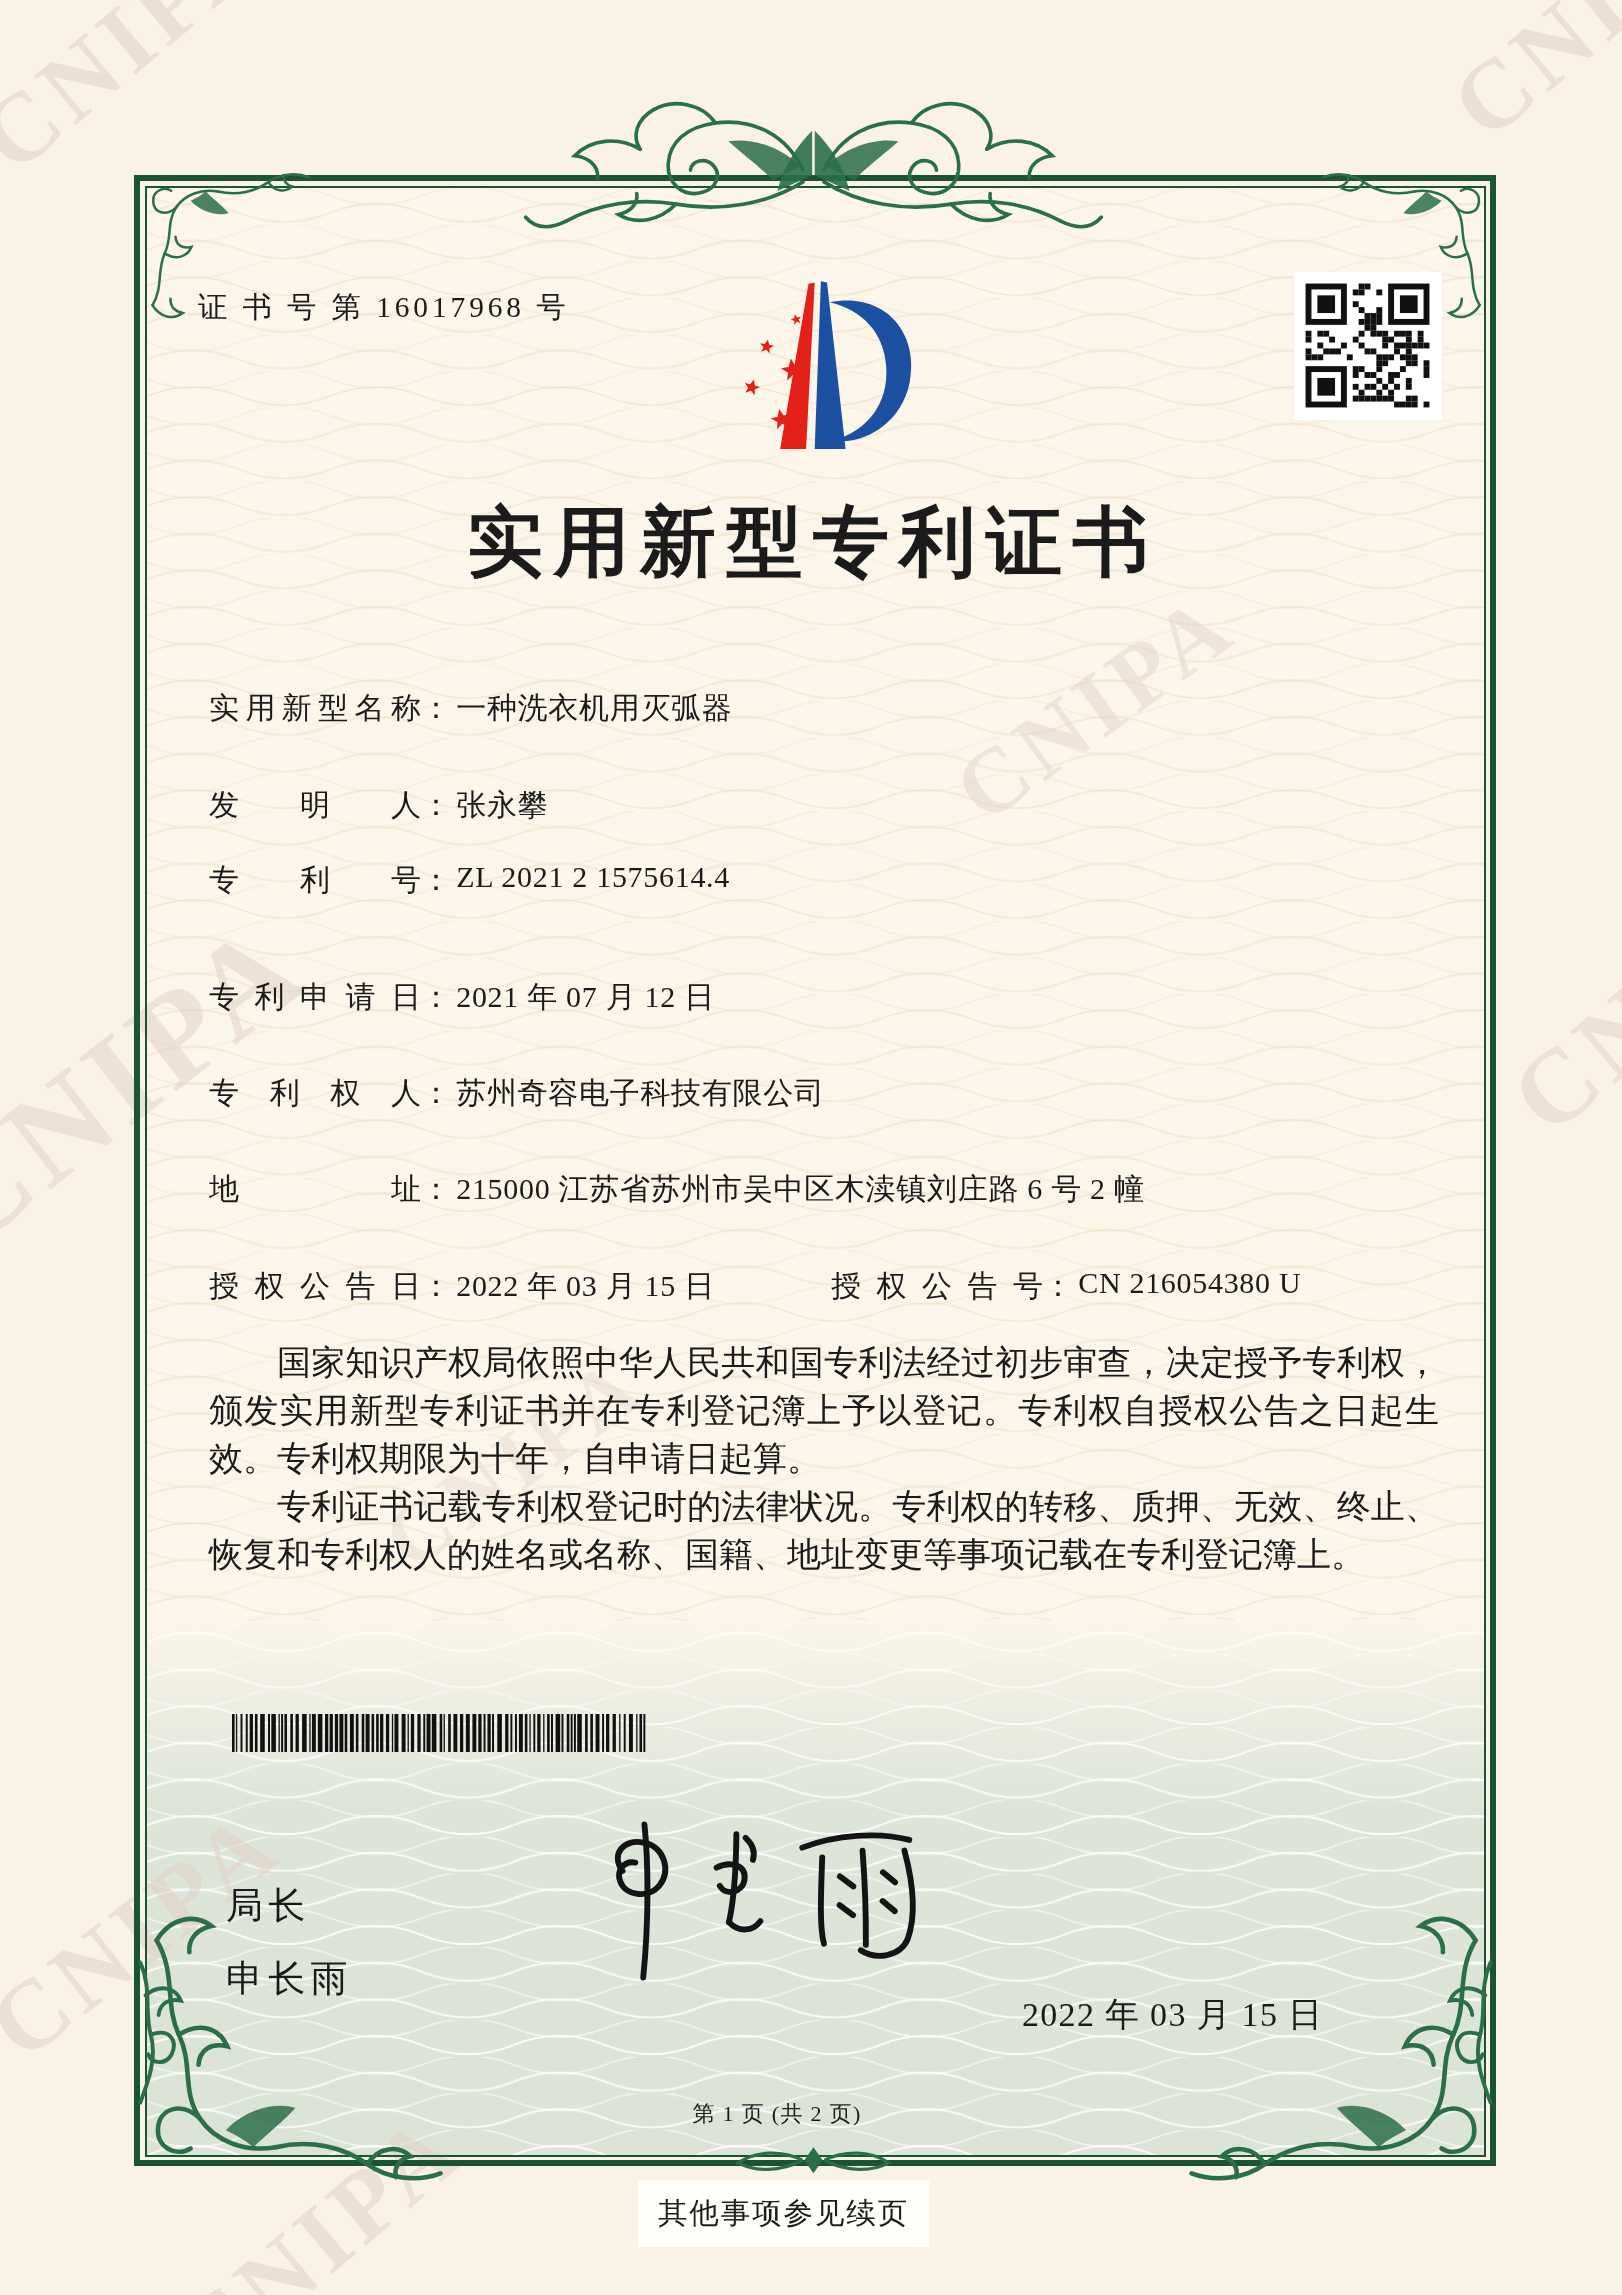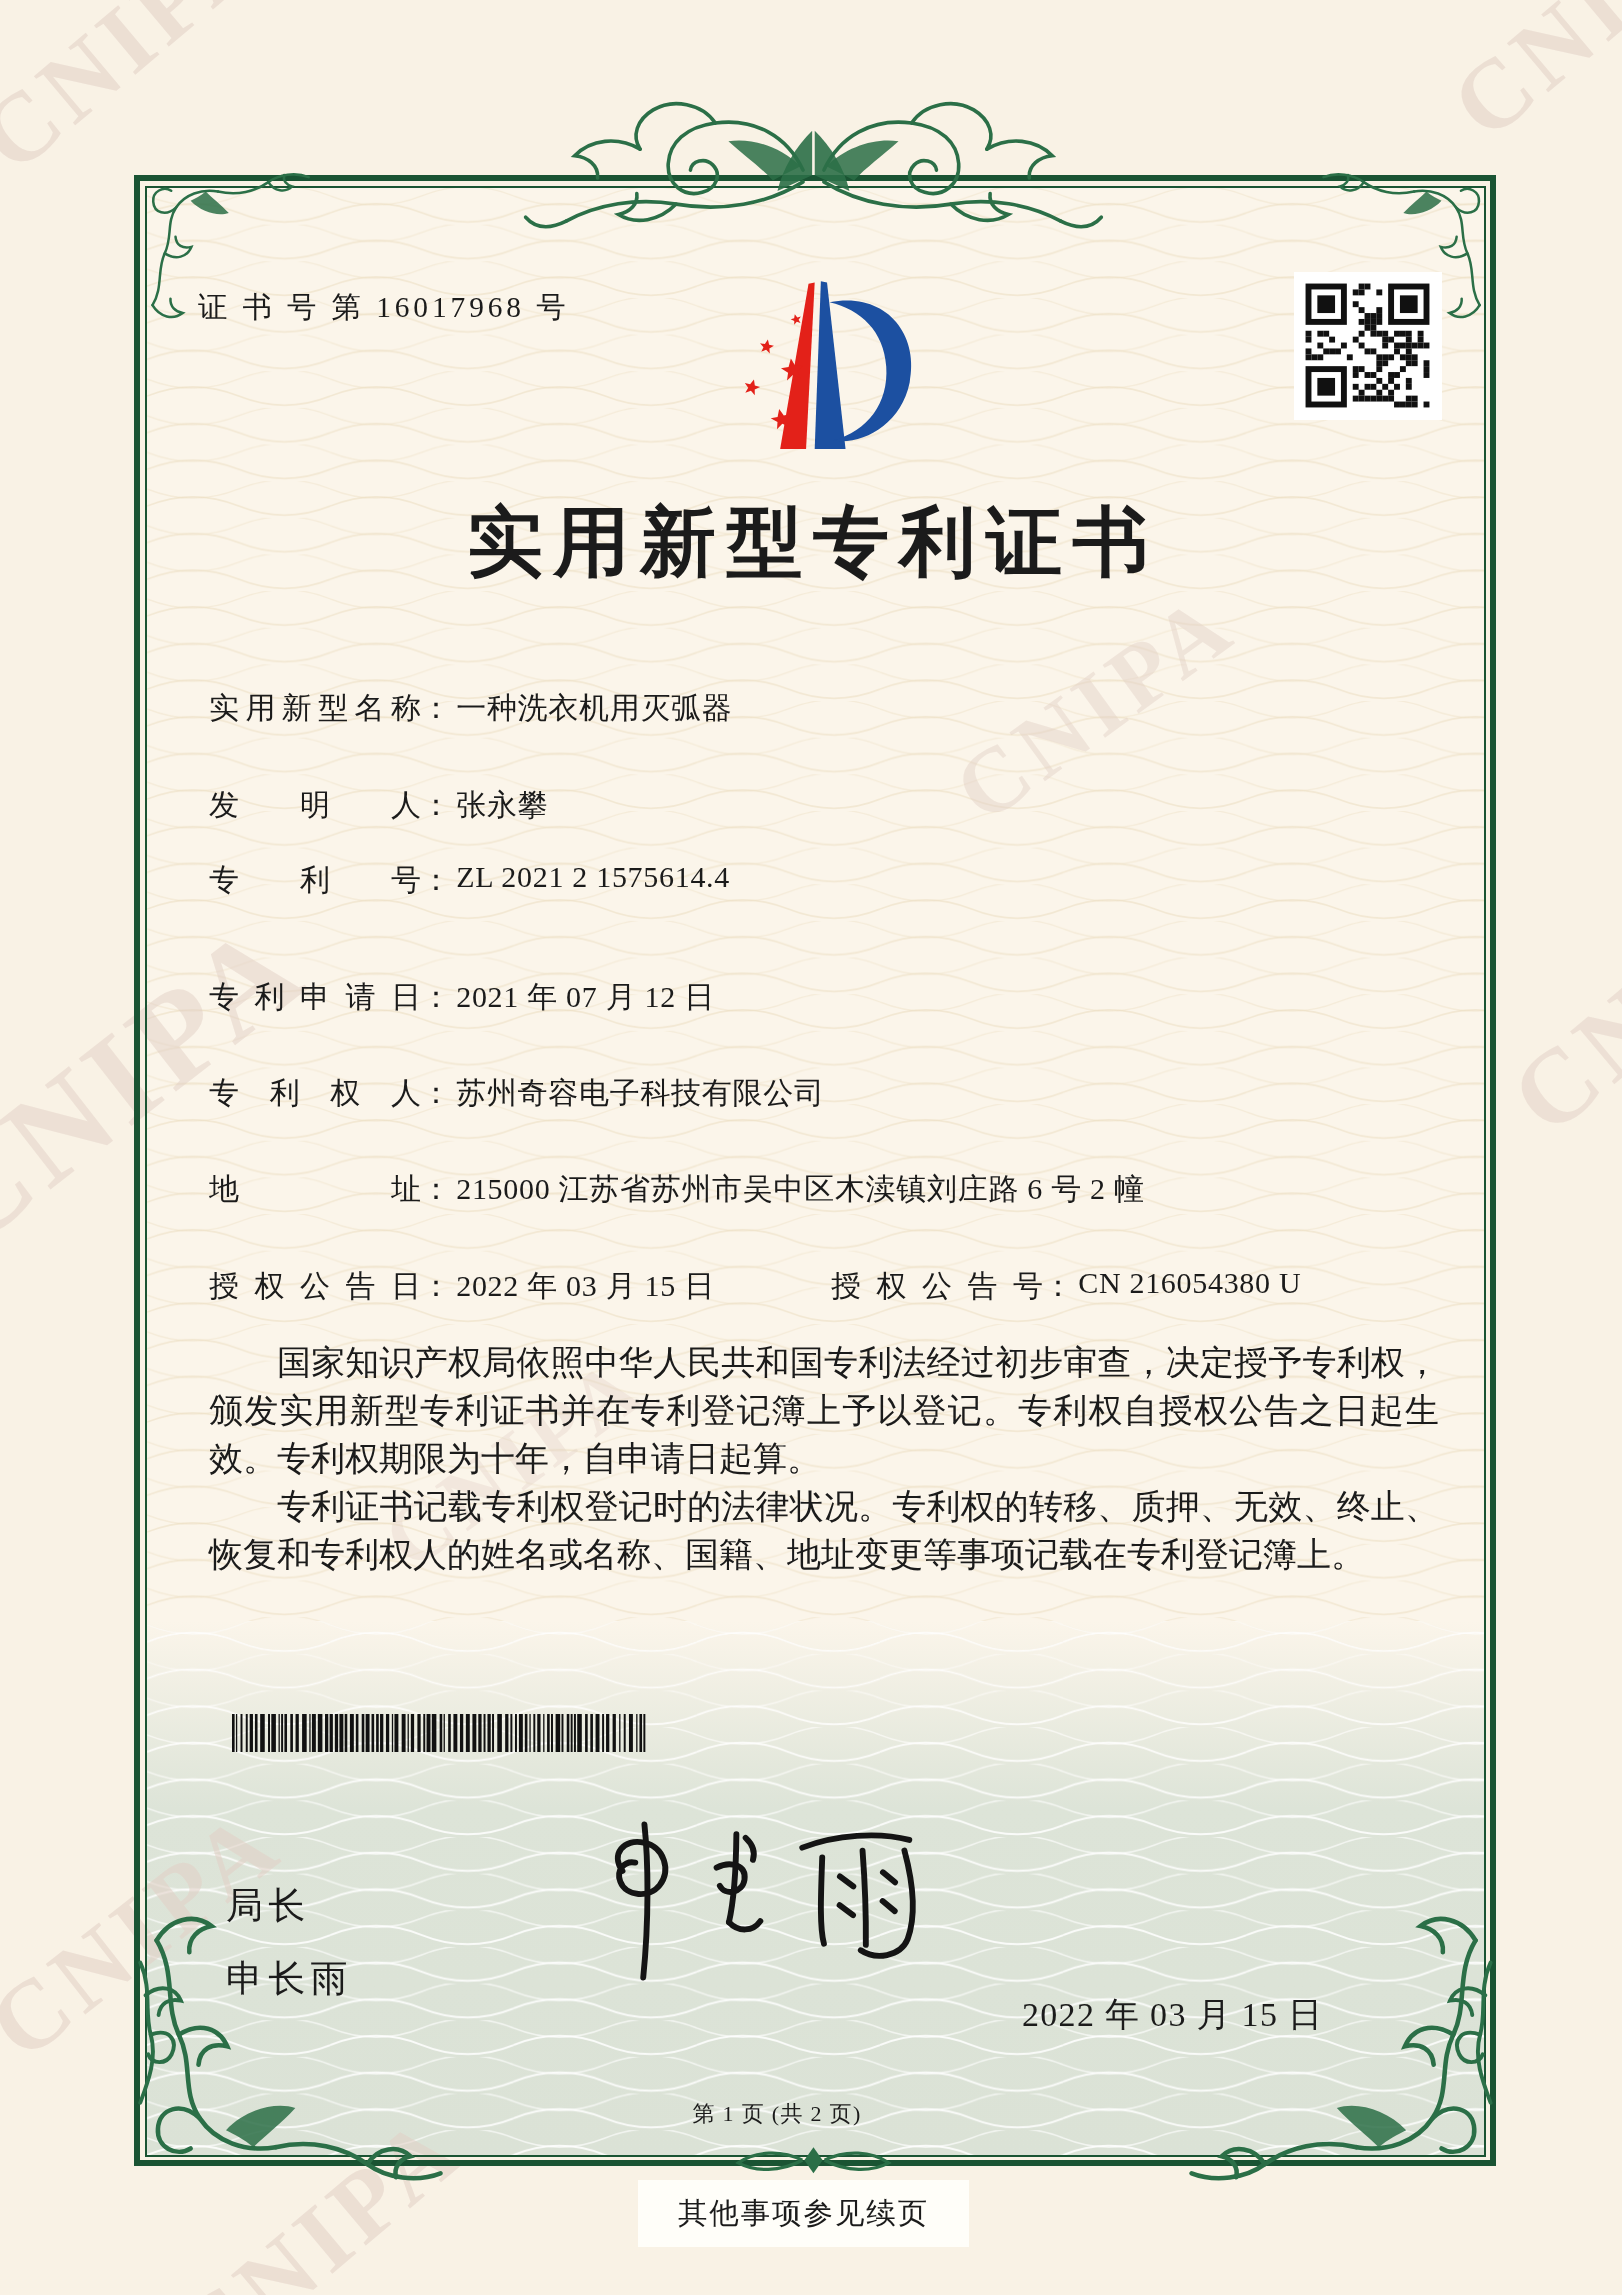--- a/index.html
+++ b/index.html
@@ -22,21 +22,21 @@
          letter-spacing:10.5px;white-space:nowrap;}
   .frow{white-space:nowrap;font-size:30px;}
   .flabel{display:inline-block;width:212px;text-align:justify;text-align-last:justify;vertical-align:top;}
   .fcolon{display:inline-block;vertical-align:top;}
   .fvalue{display:inline-block;margin-left:5.2px;vertical-align:top;letter-spacing:0.7px;}
   .bodytext{left:209px;top:1339px;width:1230px;font-size:34px;line-height:48px;text-align:justify;}
   .bodytext p{margin:0;text-indent:2em;}
   .sig-label{font-family:"Liberation Sans","DejaVu Sans",sans-serif;font-size:37px;letter-spacing:5.2px;margin-top:12px;}
   .issue-date{left:1022px;top:1992px;font-size:34px;letter-spacing:1.3px;}
   .pagination{left:777px;top:2099px;transform:translateX(-50%);font-size:22px;letter-spacing:1.3px;}
-  .footer-strip{left:638px;top:2180px;width:331px;height:67px;background:#fffef9;z-index:5;
+  .footer-strip{left:638px;top:2180px;width:291px;height:67px;background:#fffef9;z-index:5;
                 display:flex;align-items:center;justify-content:center;}
   .footer-note{font-size:29.4px;letter-spacing:2px;}
   .qr-box{left:1294px;top:272px;width:148px;height:148px;background:#ffffff;z-index:5;}
 </style>
 </head>
 <body>
 
 <div class="page">
 
   <div class="abs inner-bg"></div>

